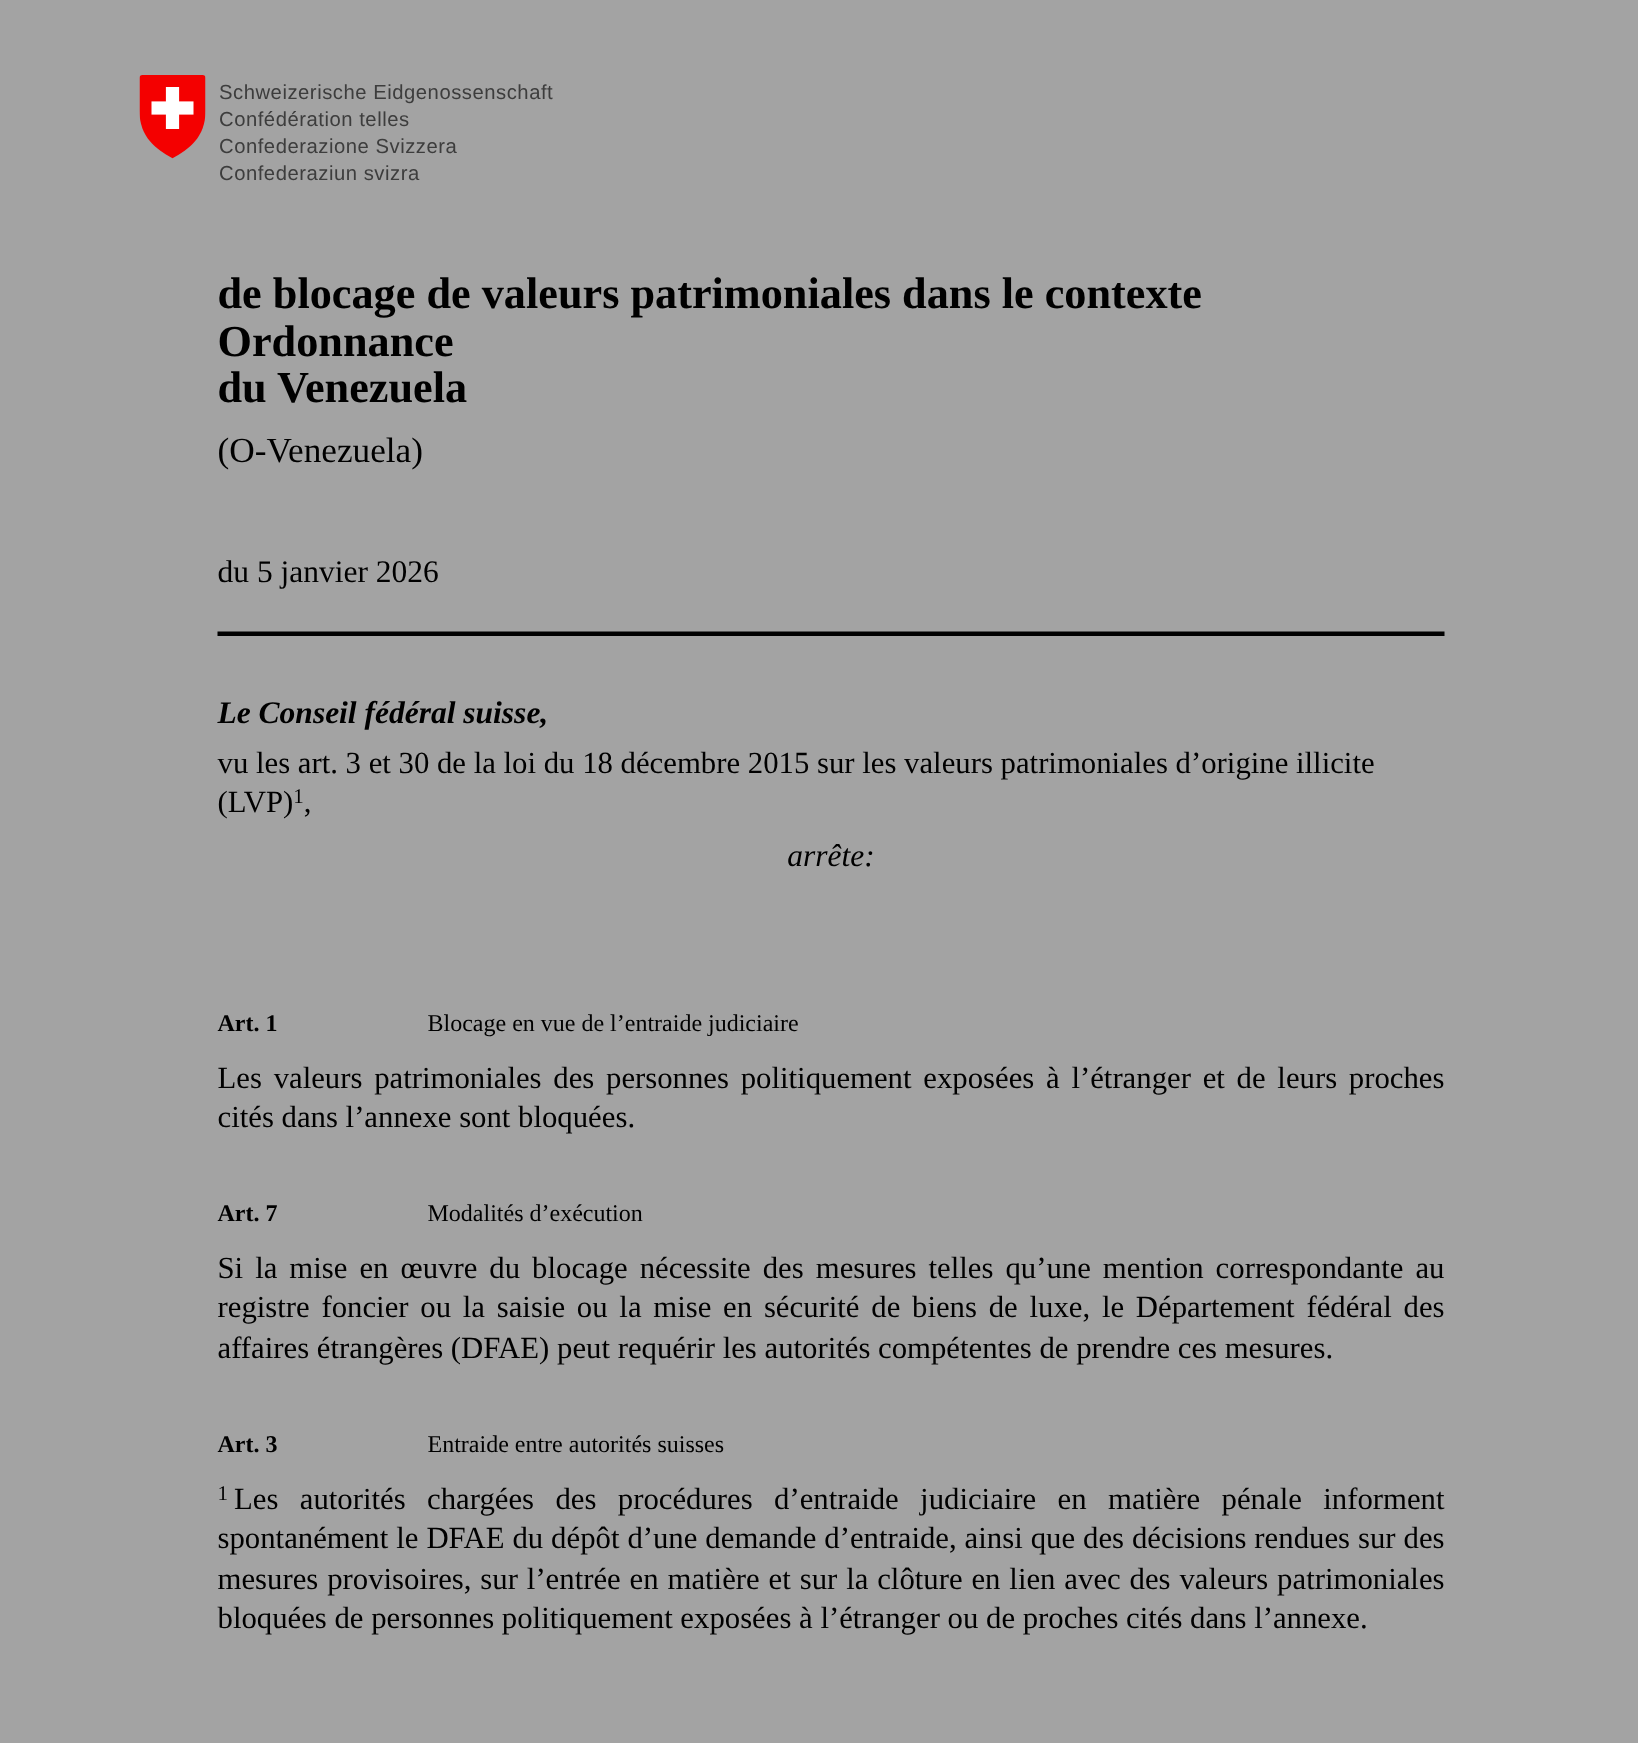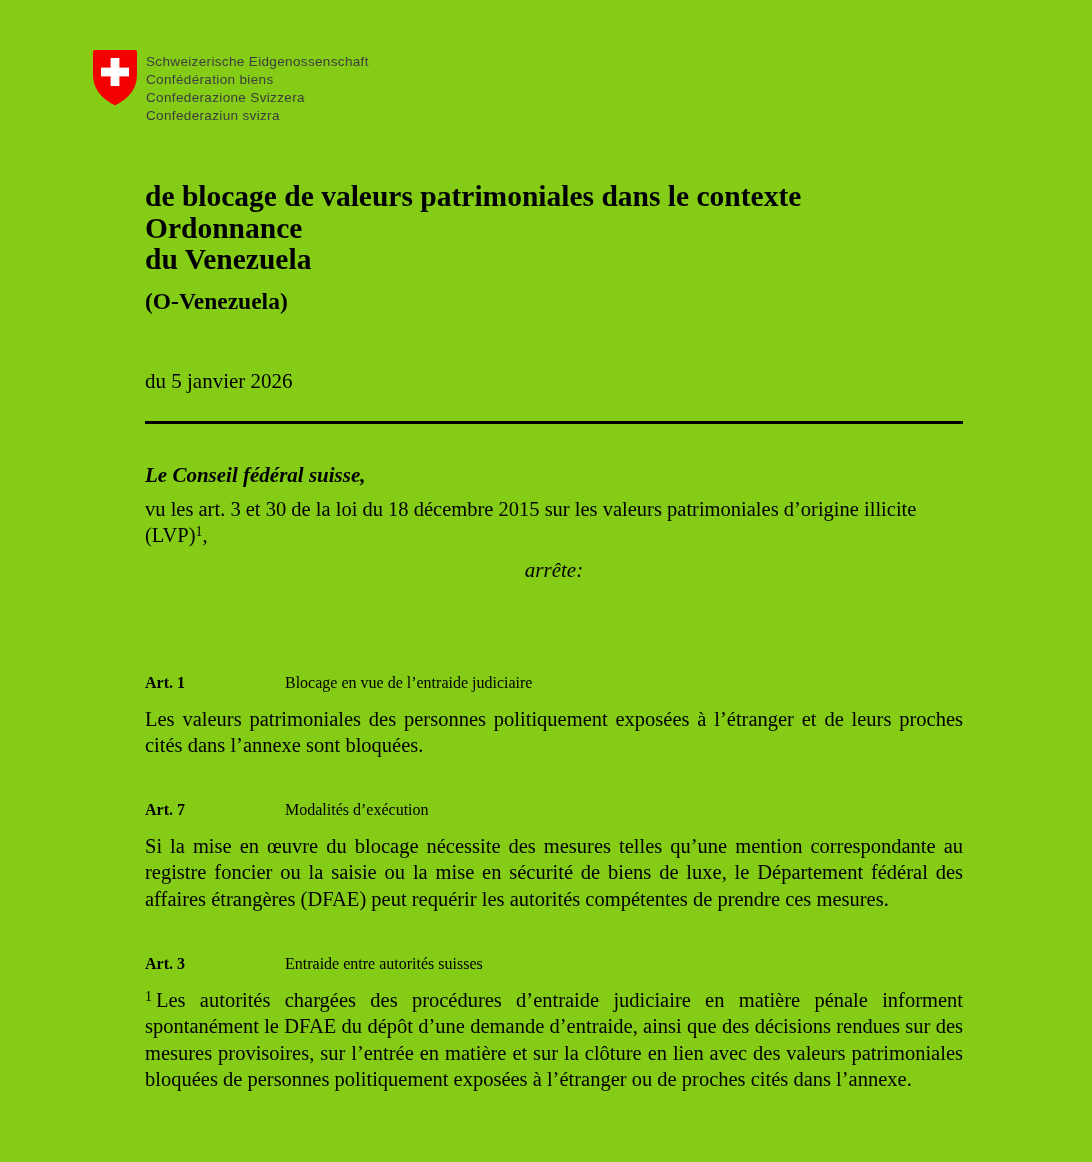--- a/index.html
+++ b/index.html
@@ -4,21 +4,21 @@
 <style>
   html, body {
     margin: 0;
     padding: 0;
     background: #ffffff;
   }
   .page {
     position: relative;
     width: 1092px;
     height: 1162px;
-    background: #84cc16;
+    background: #a3a3a3;
     overflow: hidden;
     font-family: "Liberation Serif", serif;
     color: #000000;
   }
   
   .brand {
     position: absolute;
     left: 93px;
     top: 50px;
     display: flex;
@@ -51,21 +51,21 @@
   .doc-title {
     margin-top: 181px;
     font-size: 29.5px;
     line-height: 31.5px;
     font-weight: 700;
   }
   .doc-subtitle {
     margin-top: 10px;
     font-size: 23.5px;
     line-height: 30px;
-    font-weight: 700;
+    font-weight: 400;
   }
   .doc-date {
     margin-top: 51px;
     font-size: 21px;
     line-height: 28px;
   }
   .rule {
     margin-top: 26px;
     width: 100%;
     height: 3px;
@@ -120,21 +120,21 @@
 <div class="page">
 
   <div class="brand">
     <svg class="shield" viewBox="0 0 44 56" aria-hidden="true">
       <path d="M2 0 H42 Q44 0 44 2 V24 C44 41.5 33 49.5 22 55.5 C11 49.5 0 41.5 0 24 V2 Q0 0 2 0 Z" fill="#f40000"></path>
       <rect x="17.6" y="8" width="8.8" height="28" fill="#ffffff"></rect>
       <rect x="8" y="17.6" width="28" height="8.8" fill="#ffffff"></rect>
     </svg>
     <div class="brand-lines">
       <div>Schweizerische Eidgenossenschaft</div>
-      <div>Confédération biens</div>
+      <div>Confédération telles</div>
       <div>Confederazione Svizzera</div>
       <div>Confederaziun svizra</div>
     </div>
   </div>
 
   <div class="content">
 
     <h1 class="doc-title" style="margin-bottom:0;">
       <div>de blocage de valeurs patrimoniales dans le contexte</div>
       <div>Ordonnance</div>

